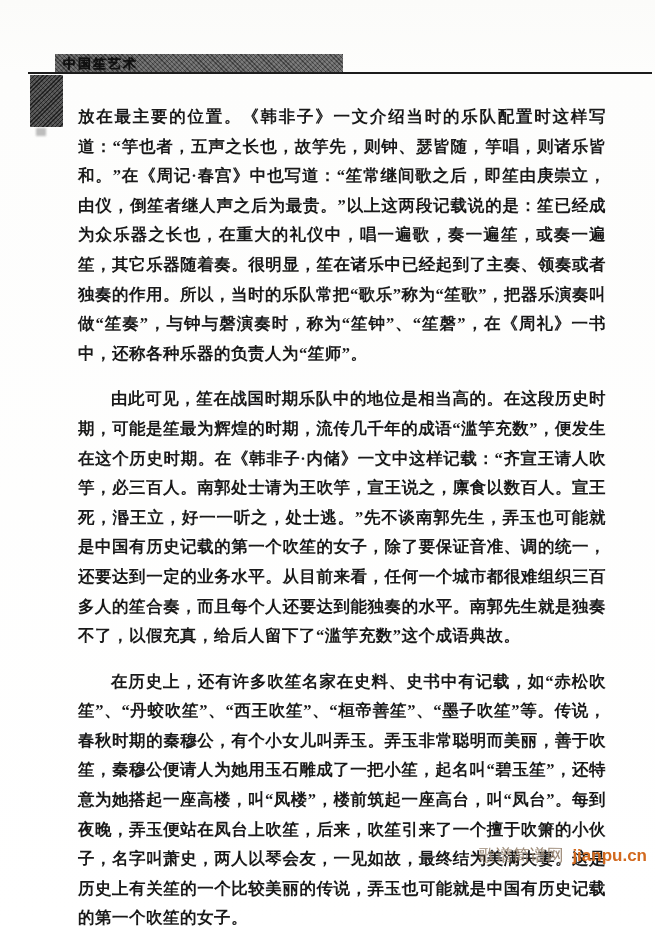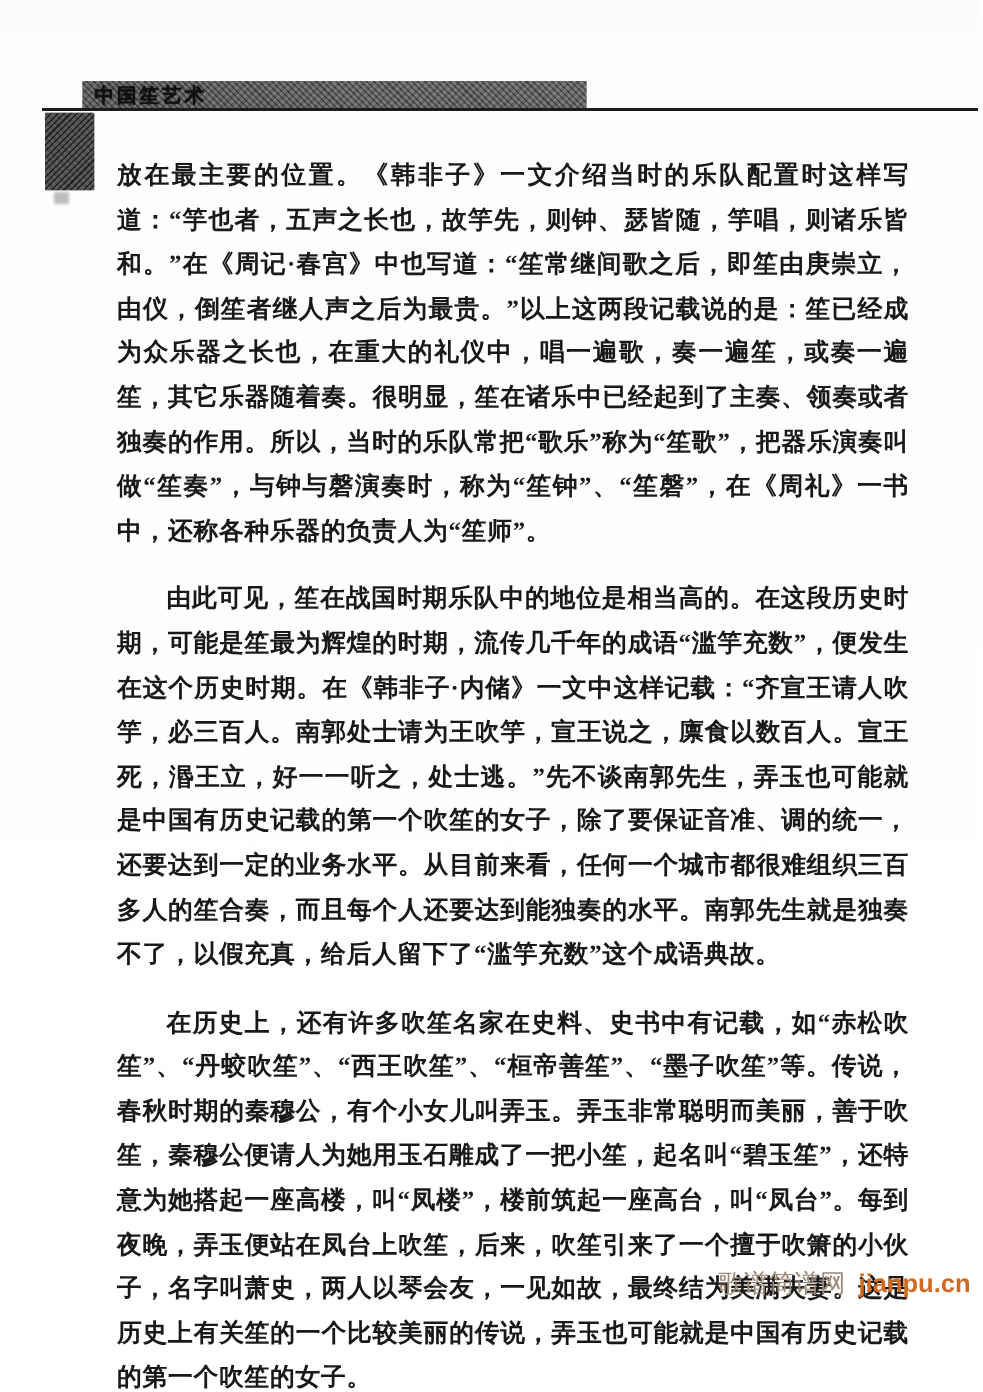--- a/index.html
+++ b/index.html
@@ -9,21 +9,21 @@
     position:relative;
     overflow:hidden;
     font-family:"Liberation Serif","DejaVu Serif",serif;
   }
   .page{
     position:absolute;inset:0;
     background:linear-gradient(180deg,#fbfbf9 0%,#fdfdfc 8%,#ffffff 100%);
   }
   
   .header-band{
-    position:absolute;left:55px;top:54px;width:336px;height:19px;
+    position:absolute;left:55px;top:54px;width:288px;height:19px;
     background:
       repeating-linear-gradient(45deg, rgba(40,40,40,.55) 0 1px, rgba(120,120,120,.45) 1px 3px),
       repeating-linear-gradient(-45deg, rgba(60,60,60,.5) 0 2px, rgba(140,140,140,.4) 2px 4px),
       linear-gradient(90deg,#5a5a5a,#6e6e6e 60%,#7a7a7a);
     display:flex;align-items:center;
   }
   .header-band .title{
     font-size:13px;font-weight:bold;color:#101010;
     letter-spacing:2px;padding-left:8px;
     text-shadow:0 0 1px #000;

